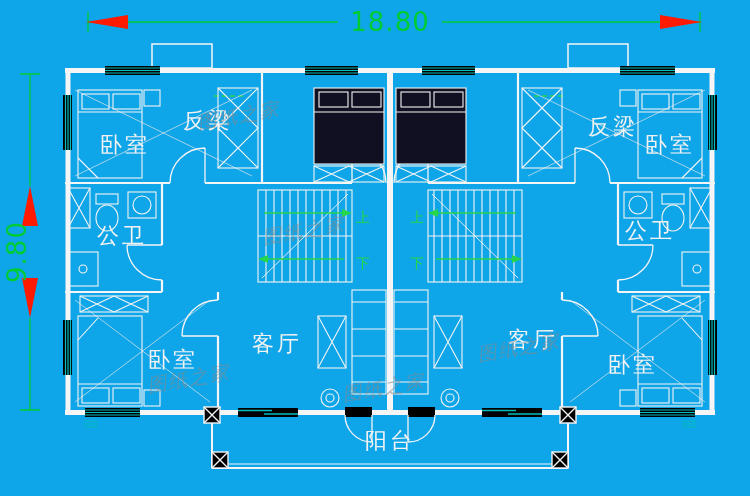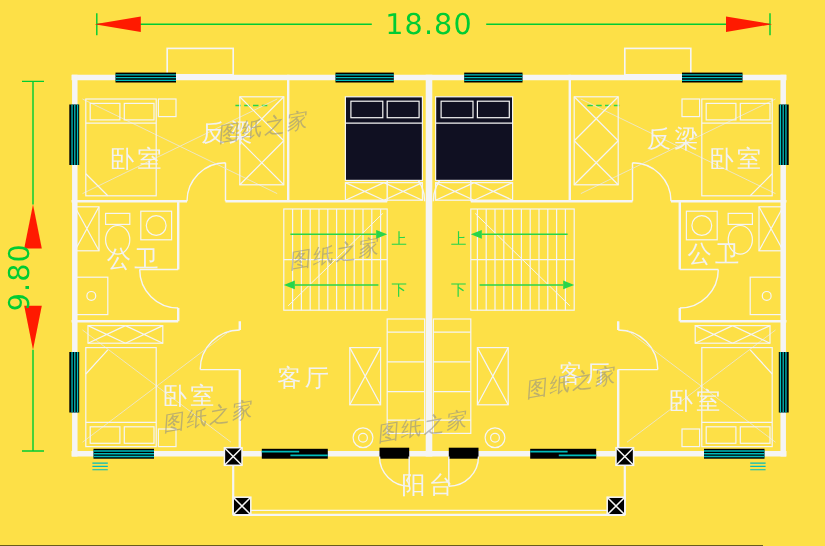--- a/index.html
+++ b/index.html
@@ -1,16 +1,16 @@
 <!DOCTYPE html>
 <html><head>
 <meta charset="utf-8">
 <style>
   html,body{margin:0;padding:0;background:#000;}
-  .canvas{position:relative;width:750px;height:496px;background:#fde047;overflow:hidden;}
+  .canvas{position:relative;width:750px;height:496px;background:#0ea5e9;overflow:hidden;}
   svg{display:block;position:absolute;left:0;top:0;}
   text{font-family:"DejaVu Sans",sans-serif;}
   .room-label{fill:#f2f2f2;font-size:22px;letter-spacing:3px;}
   .dim-label{fill:#00cc33;font-size:26px;letter-spacing:1px;}
   .stair-label{fill:#27d54a;font-size:14px;}
   .watermark{fill:#8a8a8a;opacity:0.55;font-size:19px;font-style:italic;letter-spacing:2px;}
 </style>
 </head>
 <body>
 

